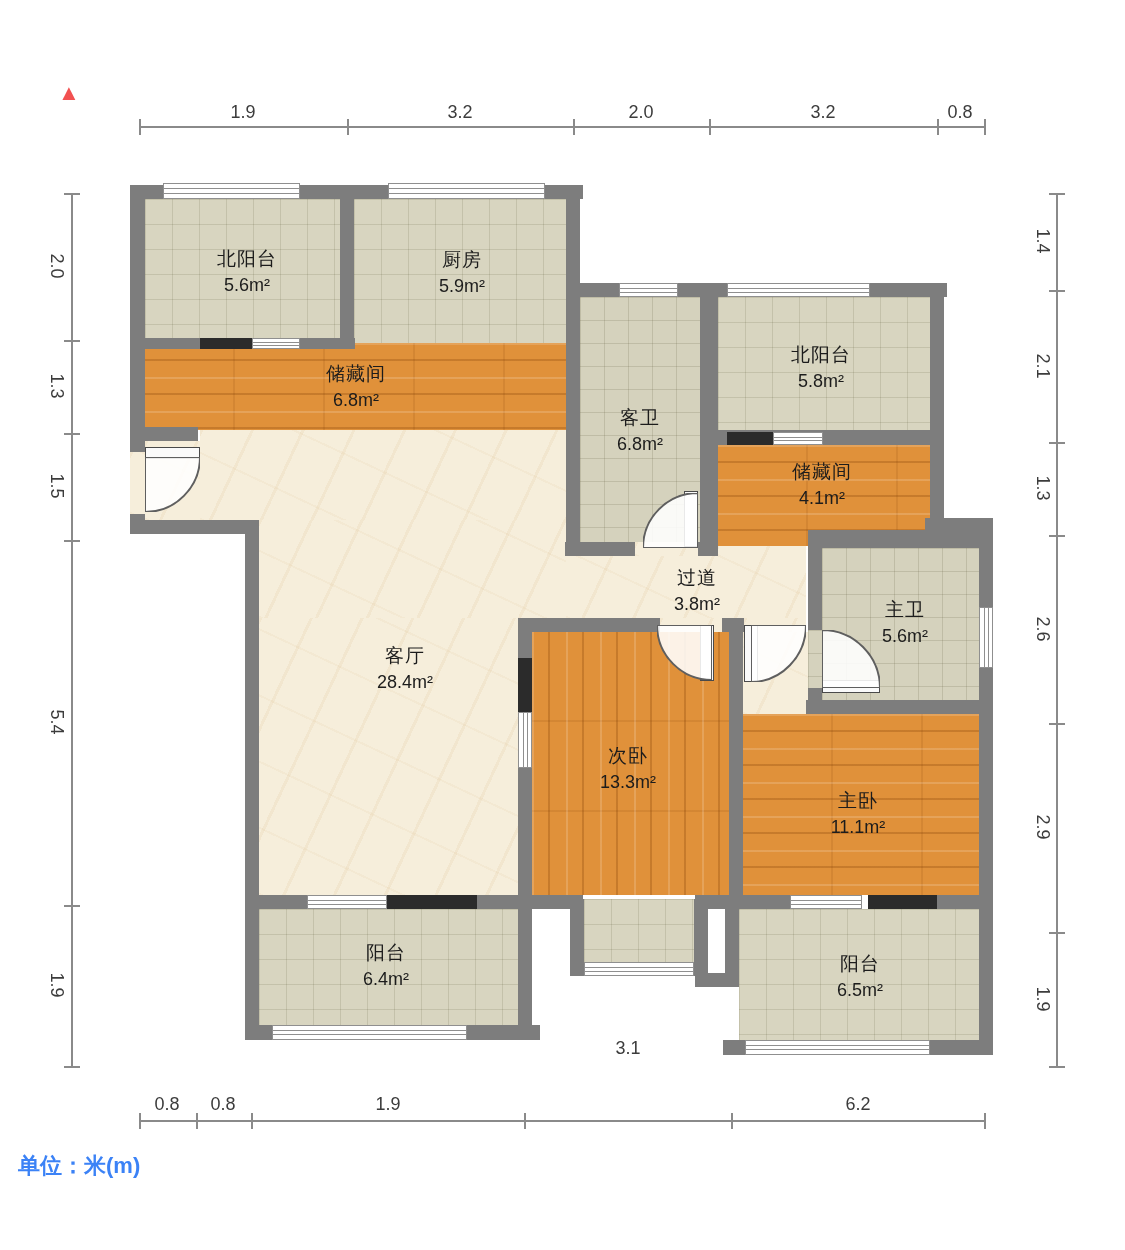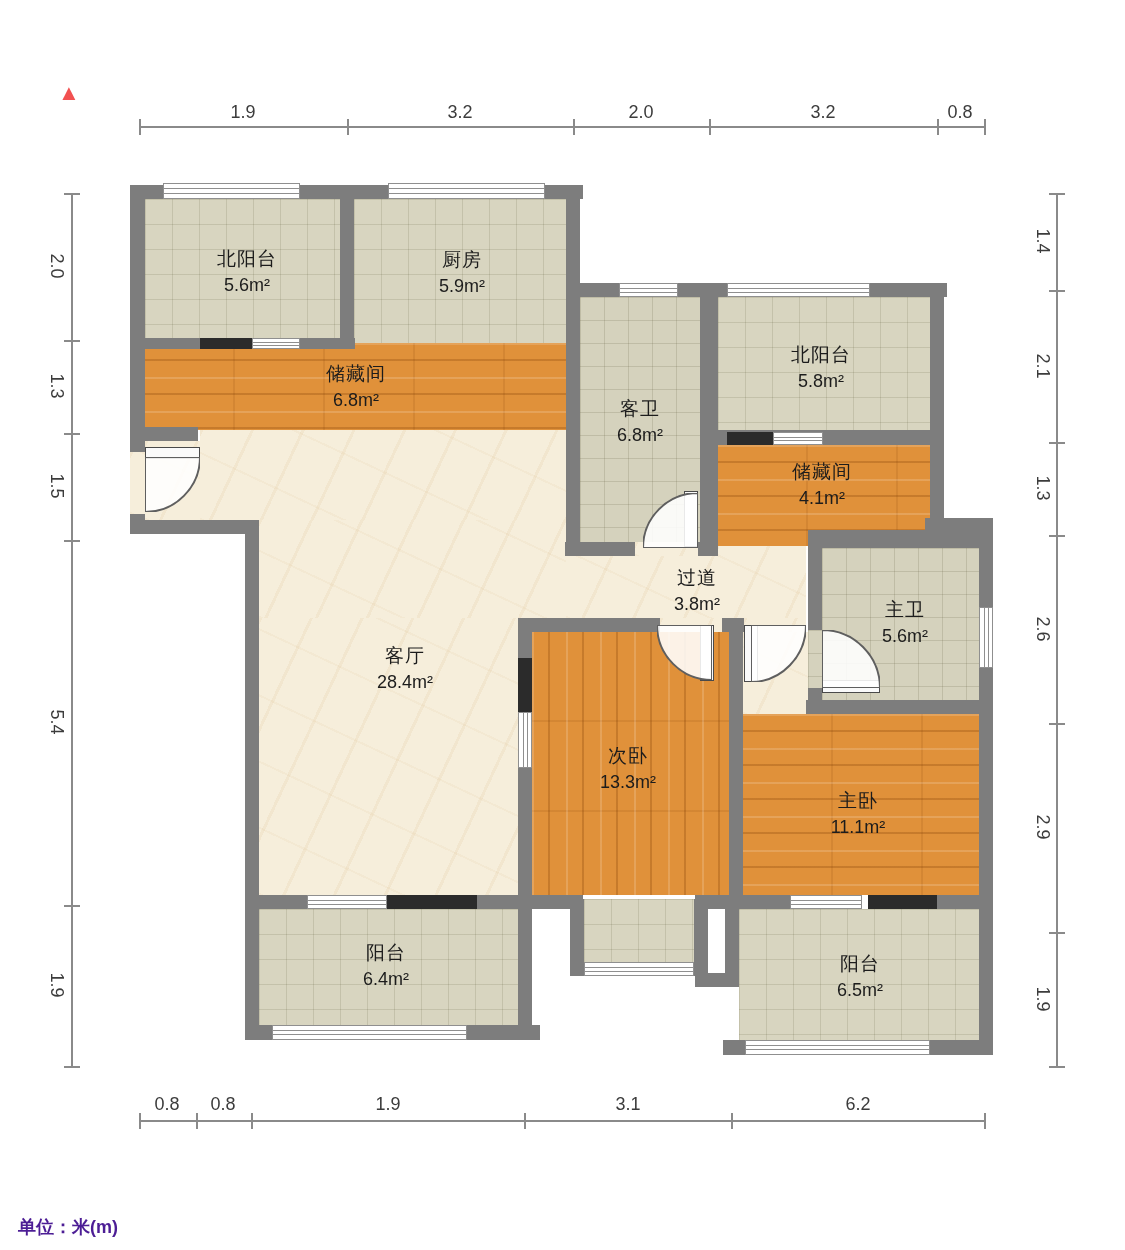--- a/index.html
+++ b/index.html
@@ -43,21 +43,21 @@
   .lab{z-index:5;transform:translate(-50%,-50%);text-align:center;color:#1c1c1c;white-space:nowrap;}
   .lab .nm{font-size:19px;letter-spacing:1px;}
   .lab .ar{font-size:18px;margin-top:3px;}
   
   .dline{position:absolute;background:#8a8a8a;}
   .tkv{position:absolute;width:2px;height:16px;background:#8a8a8a;}
   .tkh{position:absolute;width:16px;height:2px;background:#8a8a8a;}
   .dlab{position:absolute;font-size:18px;color:#3c3c3c;transform:translate(-50%,-50%);white-space:nowrap;}
   .dlab.rot{transform:translate(-50%,-50%) rotate(90deg);}
   
-  #notes{position:absolute;left:18px;top:1216px;font-size:18px;font-weight:700;color:#4c1d95;line-height:1.25;}
+  #notes{position:absolute;left:18px;top:1152px;font-size:22px;font-weight:700;color:#3b82f6;line-height:1.25;}
   
   #north{position:absolute;left:58px;top:80px;font-size:22px;color:var(--north_red,#f25151);z-index:6;}
 </style>
 </head>
 <body>
 
 <div id="canvas">
 
   <div id="north">▲</div>
 
@@ -171,21 +171,21 @@
     <div class="ar">5.6m²</div>
   </div>
   <div class="lab" style="left:462px;top:272px">
     <div class="nm">厨房</div>
     <div class="ar">5.9m²</div>
   </div>
   <div class="lab" style="left:356px;top:386px">
     <div class="nm">储藏间</div>
     <div class="ar">6.8m²</div>
   </div>
-  <div class="lab" style="left:640px;top:421px">
+  <div class="lab" style="left:640px;top:430px">
     <div class="nm">客卫</div>
     <div class="ar">6.8m²</div>
   </div>
   <div class="lab" style="left:821px;top:367px">
     <div class="nm">北阳台</div>
     <div class="ar">5.8m²</div>
   </div>
   <div class="lab" style="left:822px;top:484px">
     <div class="nm">储藏间</div>
     <div class="ar">4.1m²</div>
@@ -263,20 +263,20 @@
   <div class="dline" style="left:139px;top:1120px;width:847px;height:2px"></div>
   <i class="tkv" style="left:139px;top:1113px"></i>
   <i class="tkv" style="left:196px;top:1113px"></i>
   <i class="tkv" style="left:251px;top:1113px"></i>
   <i class="tkv" style="left:524px;top:1113px"></i>
   <i class="tkv" style="left:731px;top:1113px"></i>
   <i class="tkv" style="left:984px;top:1113px"></i>
   <span class="dlab" style="left:167px;top:1104px">0.8</span>
   <span class="dlab" style="left:223px;top:1104px">0.8</span>
   <span class="dlab" style="left:388px;top:1104px">1.9</span>
-  <span class="dlab" style="left:628px;top:1104px">3.1</span>
+  <span class="dlab" style="left:628px;top:1048px">3.1</span>
   <span class="dlab" style="left:858px;top:1104px">6.2</span>
 
   <div id="notes">
     <div>单位：米(m)</div>
   </div>
 
 </div>
 
 </body></html>

